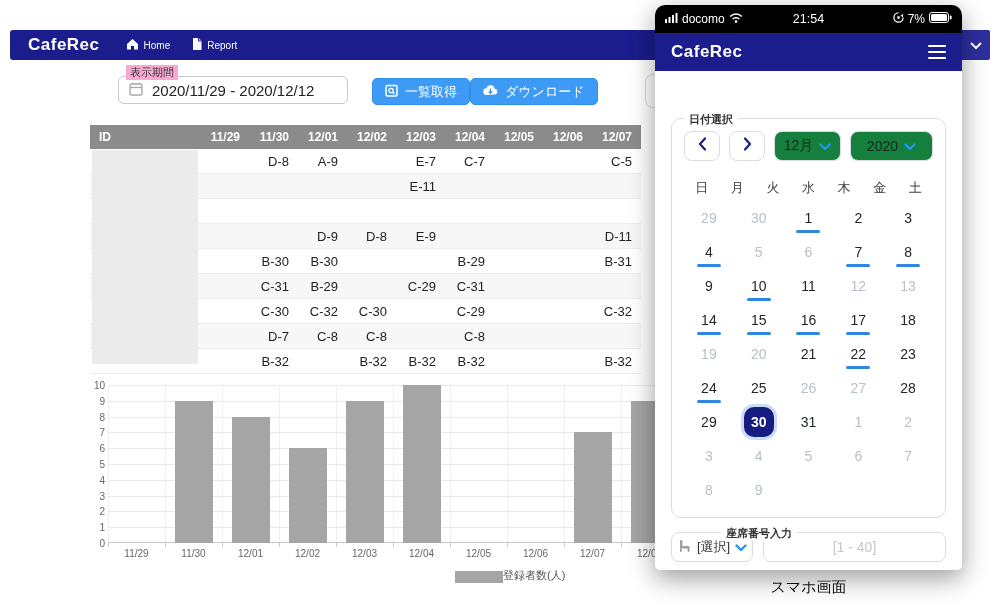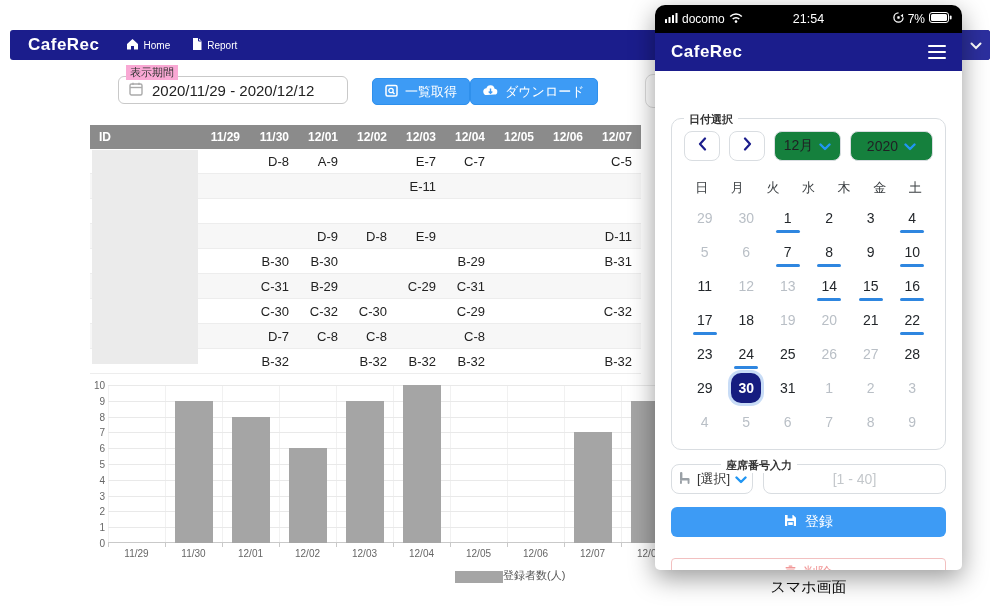--- a/index.html
+++ b/index.html
@@ -73,21 +73,21 @@
   #cal-legend{position:absolute;top:-7px;left:12px;background:#fff;padding:0 5px;font-size:11px;
     font-weight:bold;color:#333}
   #cal-nav{display:flex;gap:9px;align-items:center}
   .cal-btn{width:36px;height:30px;border:1px solid #d9dde1;border-radius:8px;background:#fff;
     display:flex;align-items:center;justify-content:center}
   .cal-select{flex:1;height:30px;border:1px solid #d9dde1;border-radius:8px;background:#15803d;
     display:flex;align-items:center;justify-content:center;gap:6px;font-size:14px;color:#202124}
   .cal-select.year{flex:1.25}
   #weekday-row{display:grid;grid-template-columns:repeat(7,1fr);margin-top:14px;height:26px;
     font-size:13px;color:#3c4043;text-align:center;align-items:center}
-  #day-grid{display:grid;grid-template-columns:repeat(6,1fr)}
+  #day-grid{display:grid;grid-template-columns:repeat(5,1fr)}
   .day{height:34px;display:flex;align-items:center;justify-content:center;font-size:14px;color:#23272b}
   .day .num{width:30px;height:30px;display:inline-flex;align-items:center;justify-content:center;
     border-radius:10px;position:relative}
   .day.muted{color:#b9bfc6}
   .day.marked .num::after{content:"";position:absolute;bottom:0;left:3px;right:3px;height:3px;
     background:#2e86e0;border-radius:2px}
   .day.selected .num{background:#161d80;color:#fff;font-weight:bold;box-shadow:0 0 0 3px #c8dcf6}
 
   #seat-row{position:relative;margin-top:14px;display:flex;gap:10px}
   #seat-label{position:absolute;top:-6px;left:50px;background:#fff;padding:0 5px;font-size:11px;

